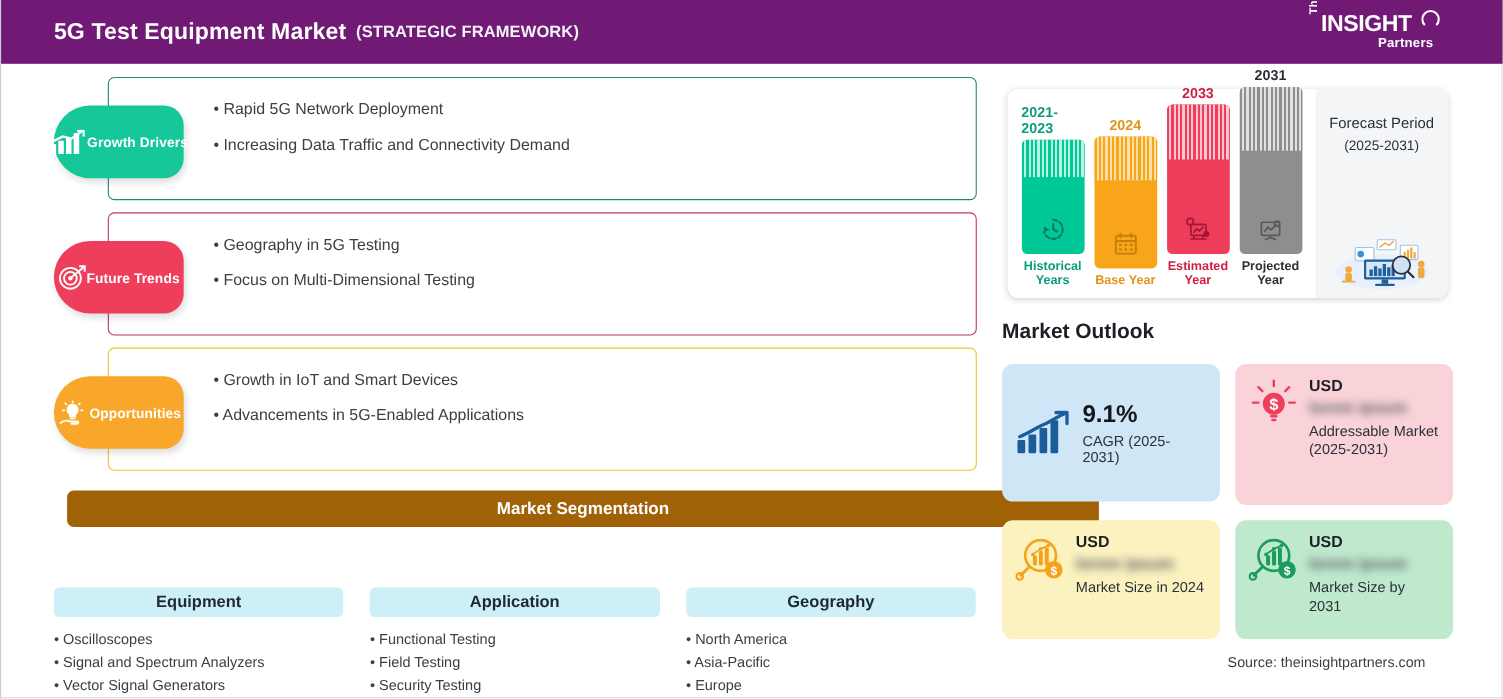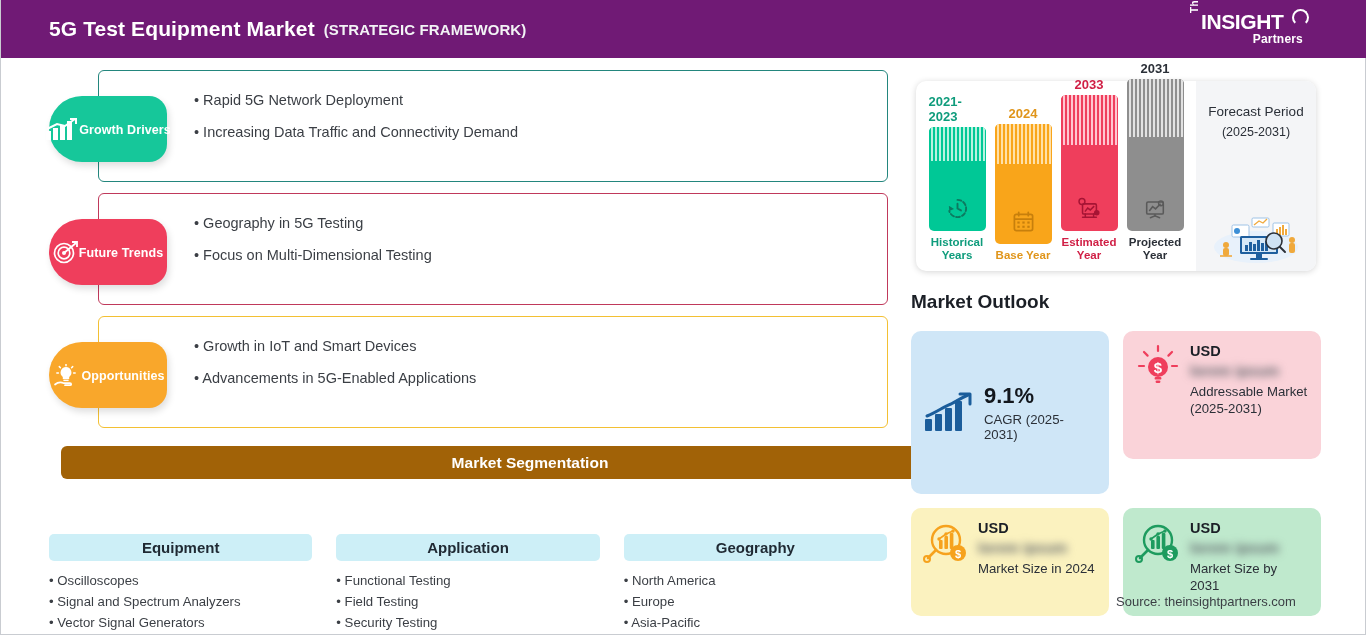--- a/index.html
+++ b/index.html
@@ -189,21 +189,21 @@
   .cards {
     position: absolute; left: 0px; top: 273px;
     width: 410px;
     display: flex; flex-wrap: wrap; gap: 14px;
   }
   .card {
     width: 198px; border-radius: 10px;
     padding: 12px 12px 12px 12px;
     display: flex; align-items: flex-start; gap: 9px;
   }
-  .card.cagr   { background: #cfe6f7; height: 163px; align-items: center; }
+  .card.cagr   { background: #cfe6f7; height: 125px; align-items: center; }
   .card.addr   { background: #fad3d9; height: 128px; }
   .card.size24 { background: #fbf2bf; height: 108px; }
   .card.size31 { background: #bfe9cd; height: 108px; }
   .card-icon { width: 46px; min-width: 46px; height: 46px; }
   .card.cagr .card-icon { width: 52px; min-width: 52px; height: 42px; }
   .card-body { flex: 1; }
   .card-usd { font-size: 14.5px; font-weight: bold; color: #1b1f26; }
   .card-blur {
     font-size: 15px; font-weight: bold; color: #5a5f66;
     filter: blur(4.1px); margin: 3px 0 4px 0; height: 17px;
@@ -317,22 +317,22 @@
       <ul class="seg-list">
         <li>Functional Testing</li>
         <li>Field Testing</li>
         <li>Security Testing</li>
       </ul>
     </div>
     <div class="seg-col">
       <div class="seg-pill">Geography</div>
       <ul class="seg-list">
         <li>North America</li>
+        <li>Asia-Pacific</li>
         <li>Europe</li>
-        <li>Asia-Pacific</li>
       </ul>
     </div>
   </div>
 
   <div class="right-col">
 
     <div class="timeline-card">
       <div class="timeline-bars">
 
         <div class="tl-item">

